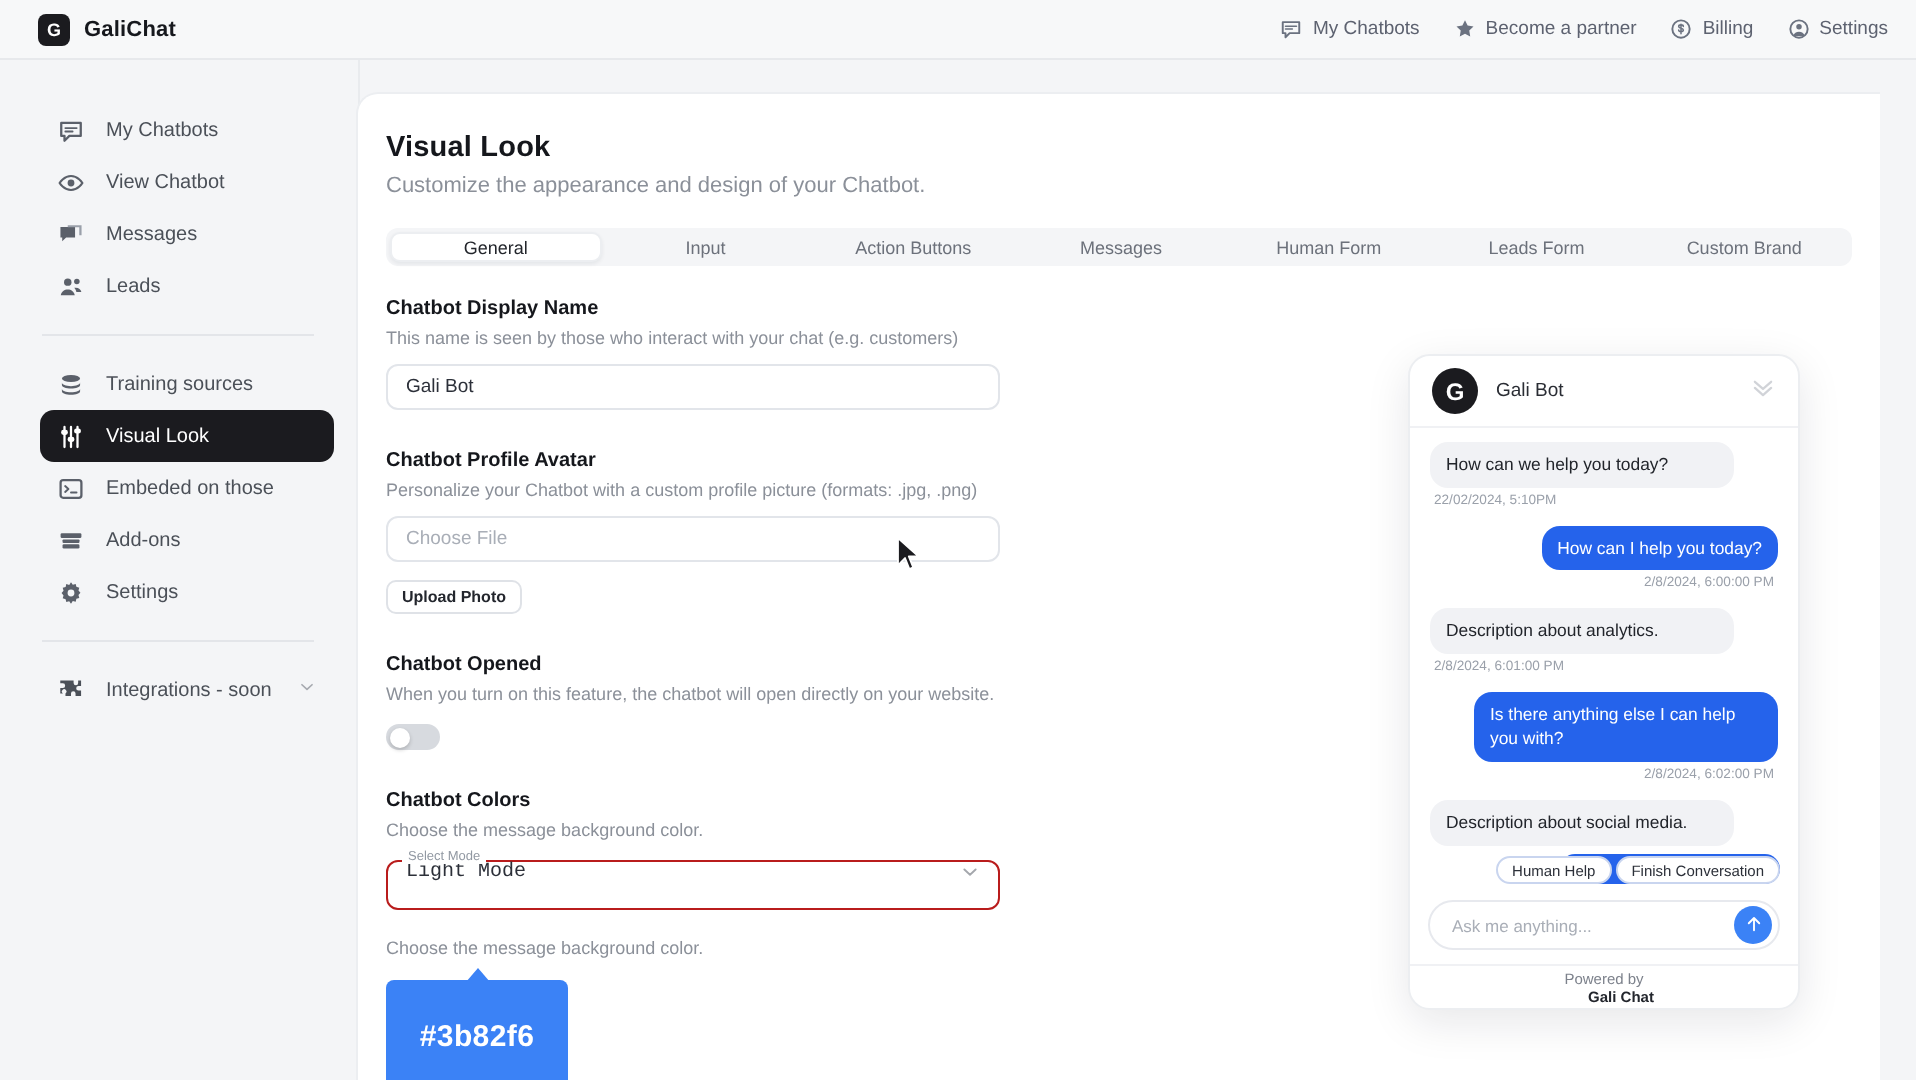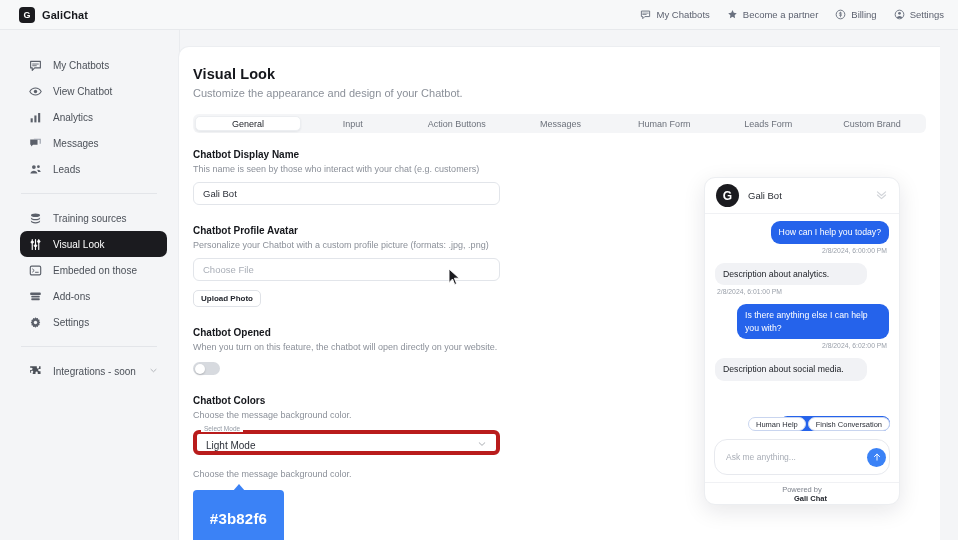--- a/index.html
+++ b/index.html
@@ -111,23 +111,23 @@
   }
   .toggle .knob {
     position: absolute; top: 1.5px; left: 2px;
     width: 10px; height: 10px; border-radius: 50%;
     background: #ffffff; box-shadow: 0 1px 2px rgba(0,0,0,.2);
   }
 
   
   .select-wrap { margin-top: 10px; position: relative; width: 307px; }
   .select {
-    height: 25px; border: 4px solid #b91c1c; border-radius: 6px;
-    background: #fff; display: flex; align-items: flex-end;
-    padding: 0 9px; font-size: 10px; color: #2c3039; cursor: pointer;
+    height: 25px; border: 1px solid #b91c1c; border-radius: 6px;
+    background: #fff; display: flex; align-items: flex-start;
+    padding: 0 9px; font-size: 10px; color: #2c3039; cursor: pointer; font-family: Liberation Mono, monospace;
   }
   .select-legend {
     position: absolute; top: -5px; left: 8px;
     background: #fff; padding: 0 3px;
     font-size: 6.5px; color: #9198a2;
   }
   .select-caret { margin-left: auto; opacity: .55; }
 
   
   .color-box {
@@ -192,21 +192,21 @@
   .act-btn {
     position: relative; height: 14px; padding: 0 7px;
     border: 1px solid #c9d5ef; border-radius: 8px;
     background: #ffffff; color: #2c3039;
     font-size: 7.5px; display: flex; align-items: center;
     cursor: pointer; white-space: nowrap;
   }
   .act-btn + .act-btn { margin-left: 2px; }
 
   .w-input-row {
-    margin: 4px 9px 0 9px; height: 36px;
+    margin: 4px 9px 0 9px; height: 25px;
     border: 1px solid #e7e9ee; border-radius: 13px;
     background: #fff; display: flex; align-items: center;
     padding: 0 3px 0 11px;
   }
   .w-input-ph { font-size: 8.5px; color: #a9aeb7; flex: 1; }
   .w-send {
     width: 19px; height: 19px; border-radius: 50%;
     background: #3b82f6; display: flex; align-items: center; justify-content: center;
     cursor: pointer;
   }
@@ -288,30 +288,20 @@
   <div class="nav-item">
     <span class="ico">
       <svg width="13" height="13" viewBox="0 0 16 16">
           <path d="M1 8s2.6-4.3 7-4.3S15 8 15 8s-2.6 4.3-7 4.3S1 8 1 8z" fill="none" stroke="#5b606a" stroke-width="1.3"></path>
           <circle cx="8" cy="8" r="2.1" fill="#5b606a"></circle>
         </svg>
     </span>
     <span>View Chatbot</span>
   </div>
 
-  <div class="nav-item">
-    <span class="ico">
-      <svg width="13" height="13" viewBox="0 0 16 16">
-          <rect x="2" y="9" width="2.6" height="5" fill="#5b606a"></rect>
-          <rect x="6.6" y="5.5" width="2.6" height="8.5" fill="#5b606a"></rect>
-          <rect x="11.2" y="2.5" width="2.6" height="11.5" fill="#5b606a"></rect>
-        </svg>
-    </span>
-    <span>Analytics</span>
-  </div>
 
   <div class="nav-item">
     <span class="ico">
       <svg width="13" height="13" viewBox="0 0 16 16">
           <path d="M1.5 3h9v6.5H5l-2.4 2.3V9.5H1.5z" fill="#5b606a"></path>
           <path d="M6 2h8.5v6.2h-1.4V3.3H6z" fill="#9aa0aa"></path>
         </svg>
     </span>
     <span>Messages</span>
   </div>
@@ -475,20 +465,24 @@
     <div class="w-name">Gali Bot</div>
     <div class="w-collapse">
       <svg width="13" height="13" viewBox="0 0 16 16">
           <path d="M3 4.8L8 9.2l5-4.4M3 8.6L8 13l5-4.4" fill="none" stroke="#9aa0aa" stroke-width="1.4" stroke-linecap="round" stroke-linejoin="round"></path>
         </svg>
     </div>
   </div>
 
   <div class="w-body">
 
+    <div class="msg-row">
+      <div class="bubble in">How can we help you today?</div>
+      <div class="ts">22/02/2024, 5:10PM</div>
+    </div>
 
     <div class="msg-row out">
       <div class="bubble out">How can I help you today?</div>
       <div class="ts">2/8/2024, 6:00:00 PM</div>
     </div>
 
     <div class="msg-row">
       <div class="bubble in">Description about analytics.</div>
       <div class="ts">2/8/2024, 6:01:00 PM</div>
     </div>

